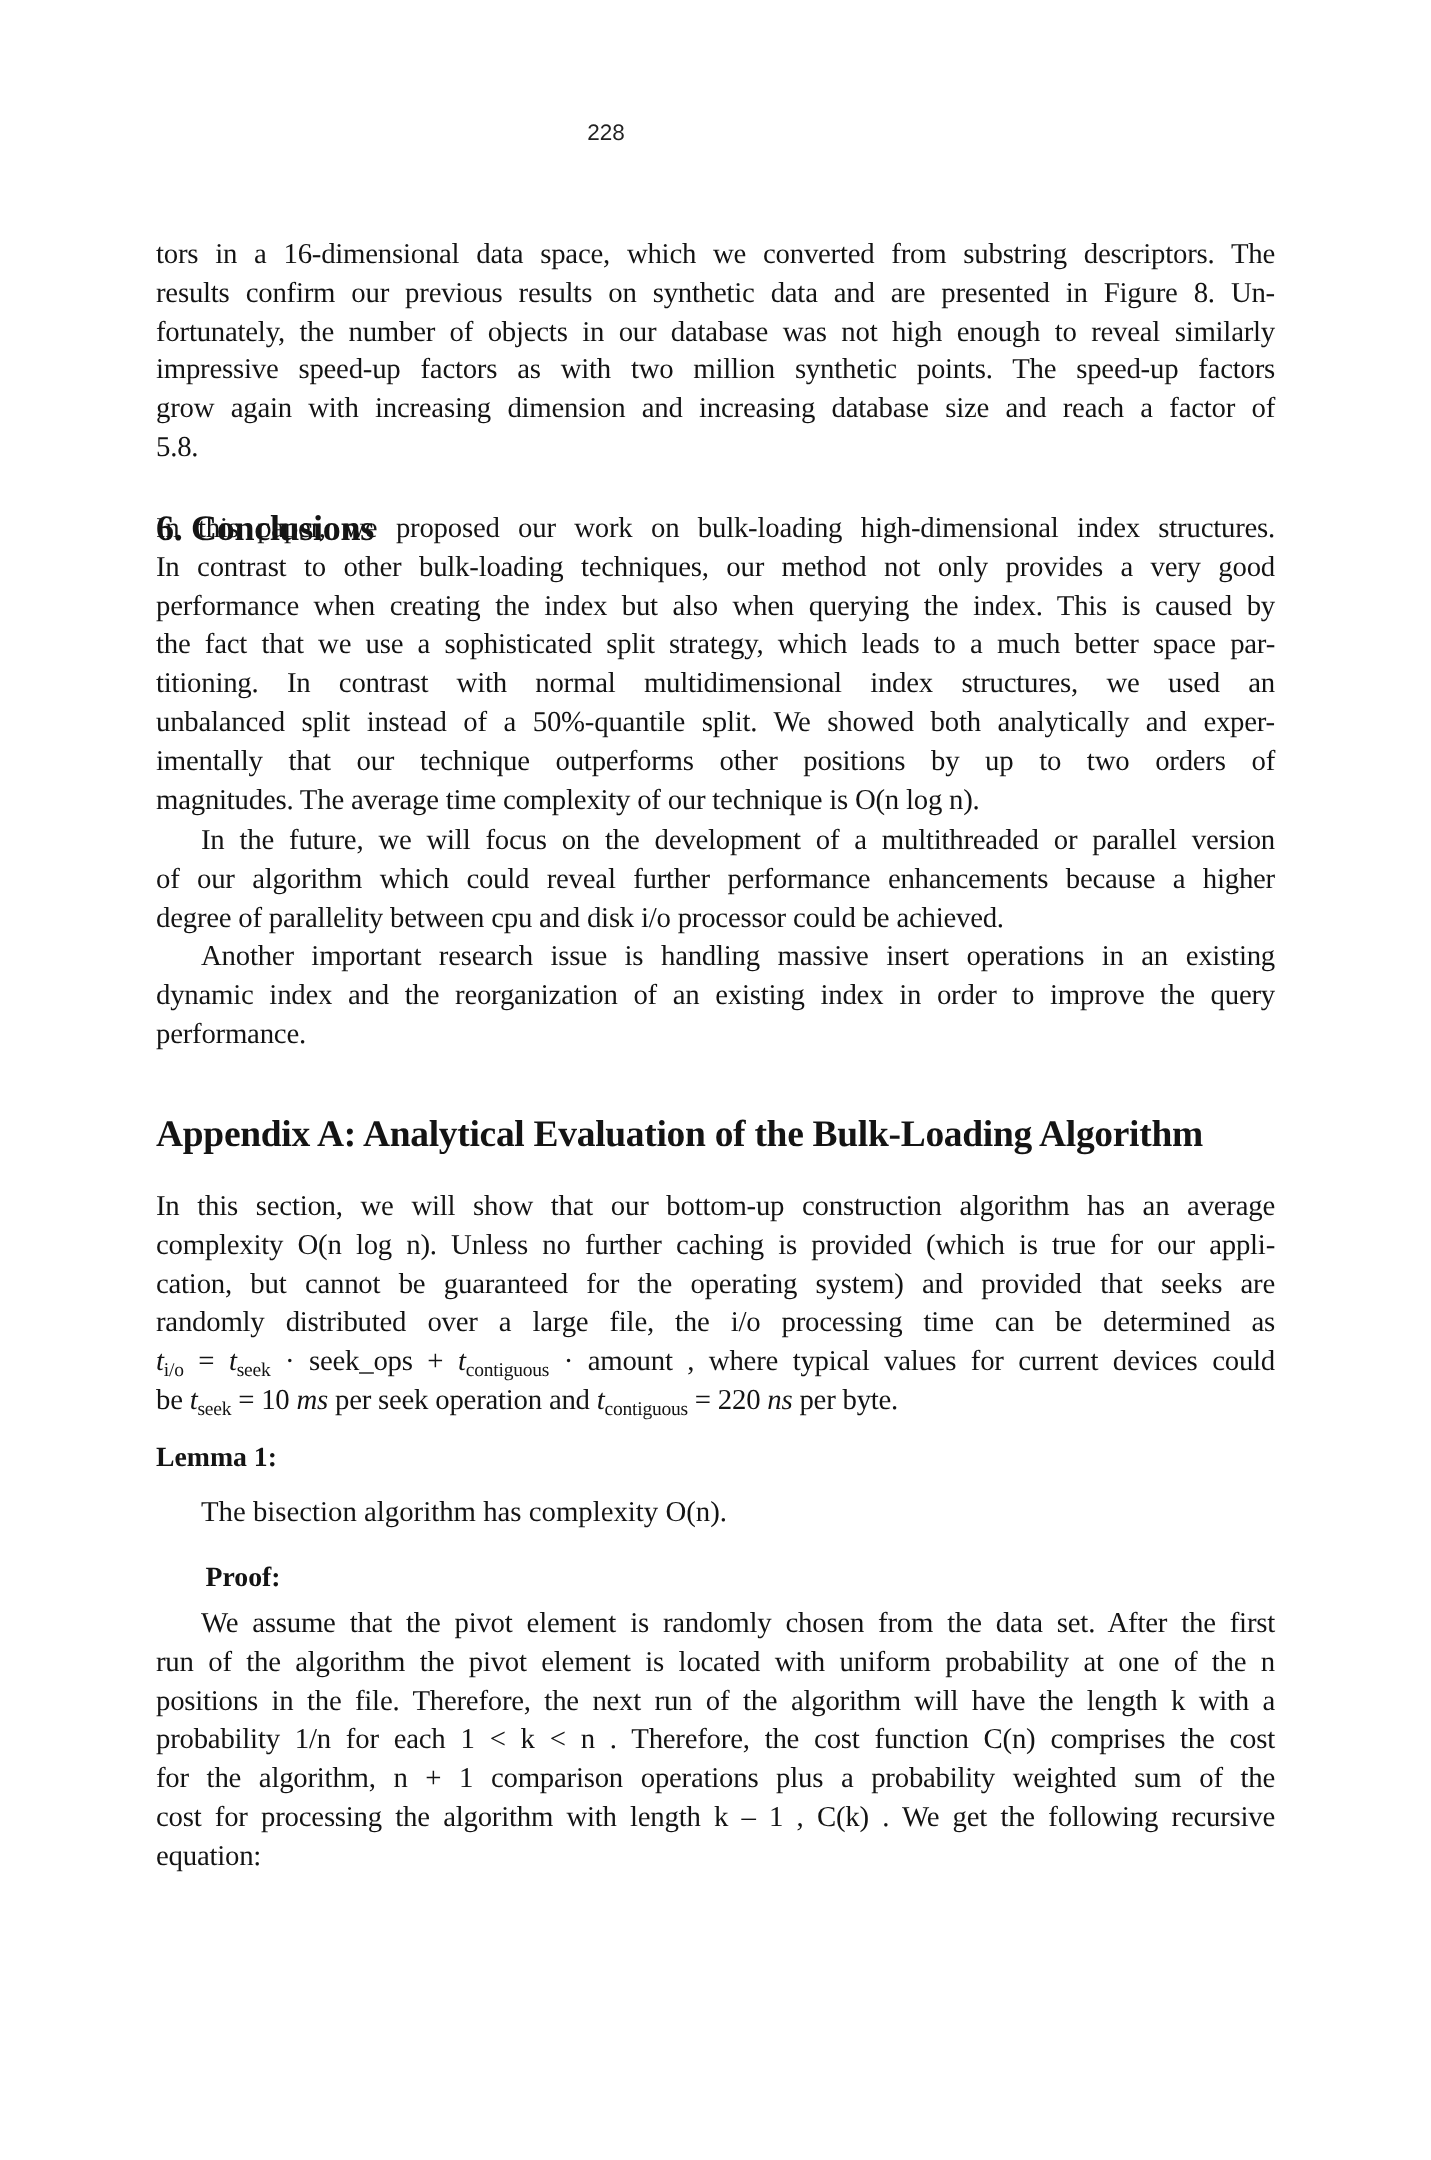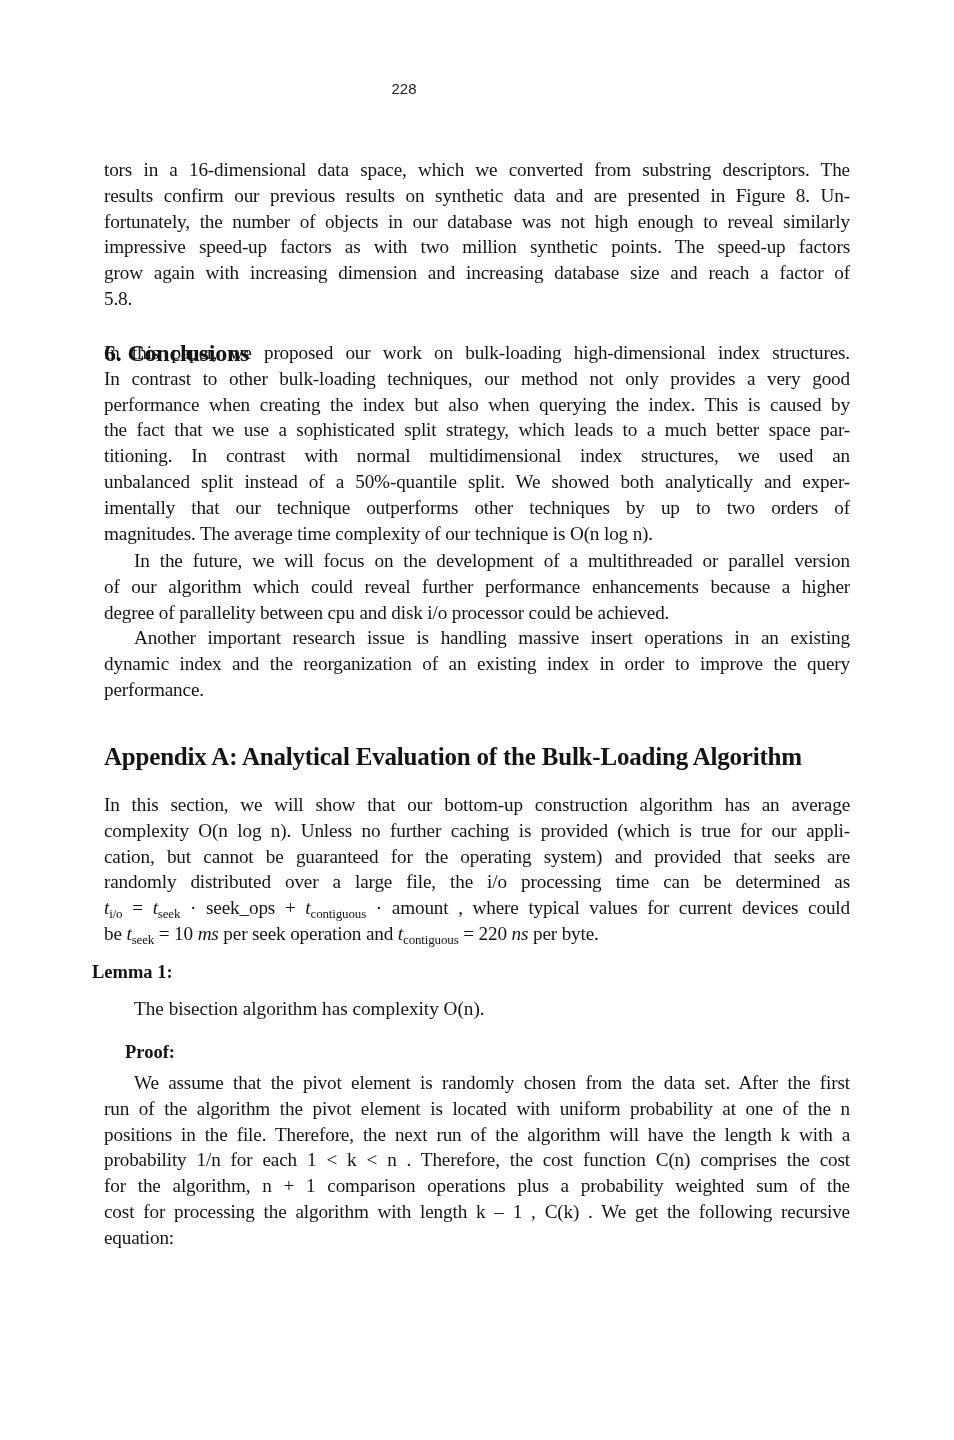--- a/index.html
+++ b/index.html
@@ -59,21 +59,21 @@
       position: absolute;
       left: 104px;
       font-weight: bold;
       font-size: 25px;
       line-height: 30px;
       letter-spacing: -0.2px;
       text-align: center;
     }
     .h-lemma {
       position: absolute;
-      left: 92px;
+      left: 104px;
       font-weight: bold;
       font-size: 18.5px;
       line-height: 24px;
     }
     .lemma-body {
       position: absolute;
       left: 134px;
       font-size: 19.2px;
       line-height: 25.8px;
     }
@@ -97,21 +97,21 @@
 
 <div class="h-section" style="top:311px;">6. Conclusions</div>
 
 <div class="block" style="top:340px;">
   <span class="line">In this paper, we proposed our work on bulk-loading high-dimensional index structures.</span>
   <span class="line">In contrast to other bulk-loading techniques, our method not only provides a very good</span>
   <span class="line">performance when creating the index but also when querying the index. This is caused by</span>
   <span class="line">the fact that we use a sophisticated split strategy, which leads to a much better space par-</span>
   <span class="line">titioning. In contrast with normal multidimensional index structures, we used an</span>
   <span class="line">unbalanced split instead of a 50%-quantile split. We showed both analytically and exper-</span>
-  <span class="line">imentally that our technique outperforms other techniques by up to two orders of</span>
+  <span class="line">imentally that our technique outperforms other positions by up to two orders of</span>
   <span class="line last">magnitudes. The average time complexity of our technique is O(n log n).</span>
 </div>
 
 <div class="block" style="top:548px;">
   <span class="line indent">In the future, we will focus on the development of a multithreaded or parallel version</span>
   <span class="line">of our algorithm which could reveal further performance enhancements because a higher</span>
   <span class="line last">degree of parallelity between cpu and disk i/o processor could be achieved.</span>
 </div>
 
 <div class="block" style="top:625px;">

